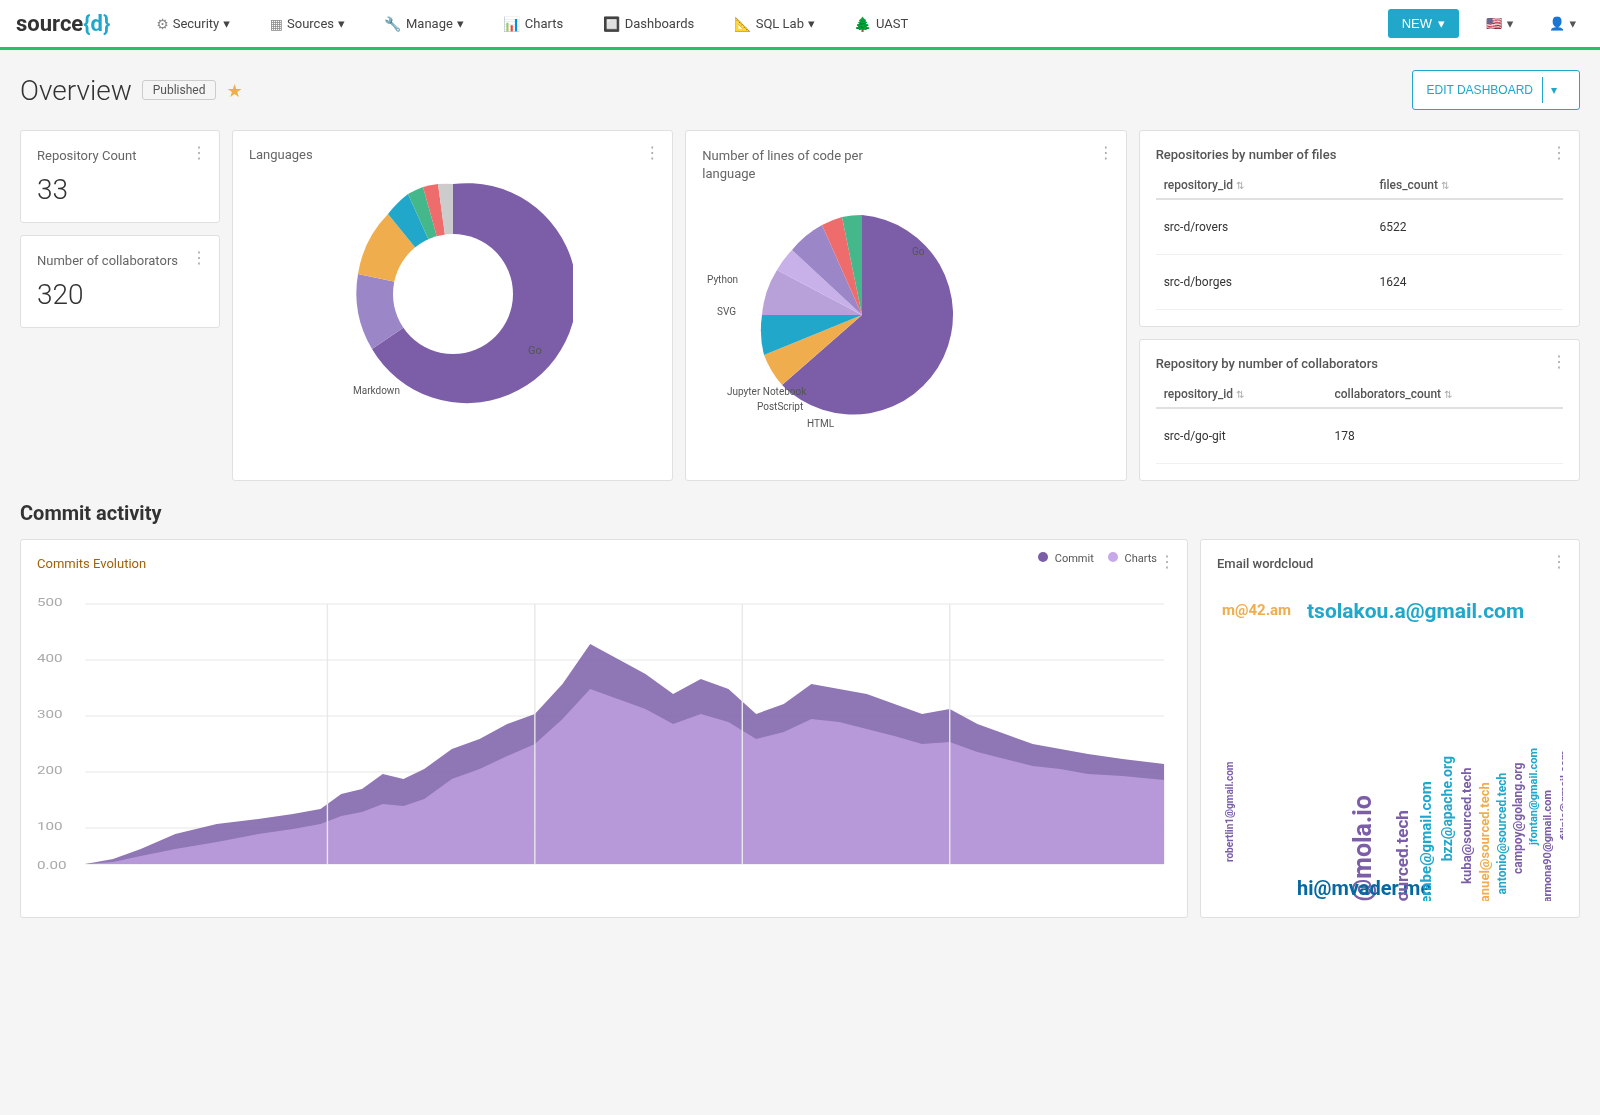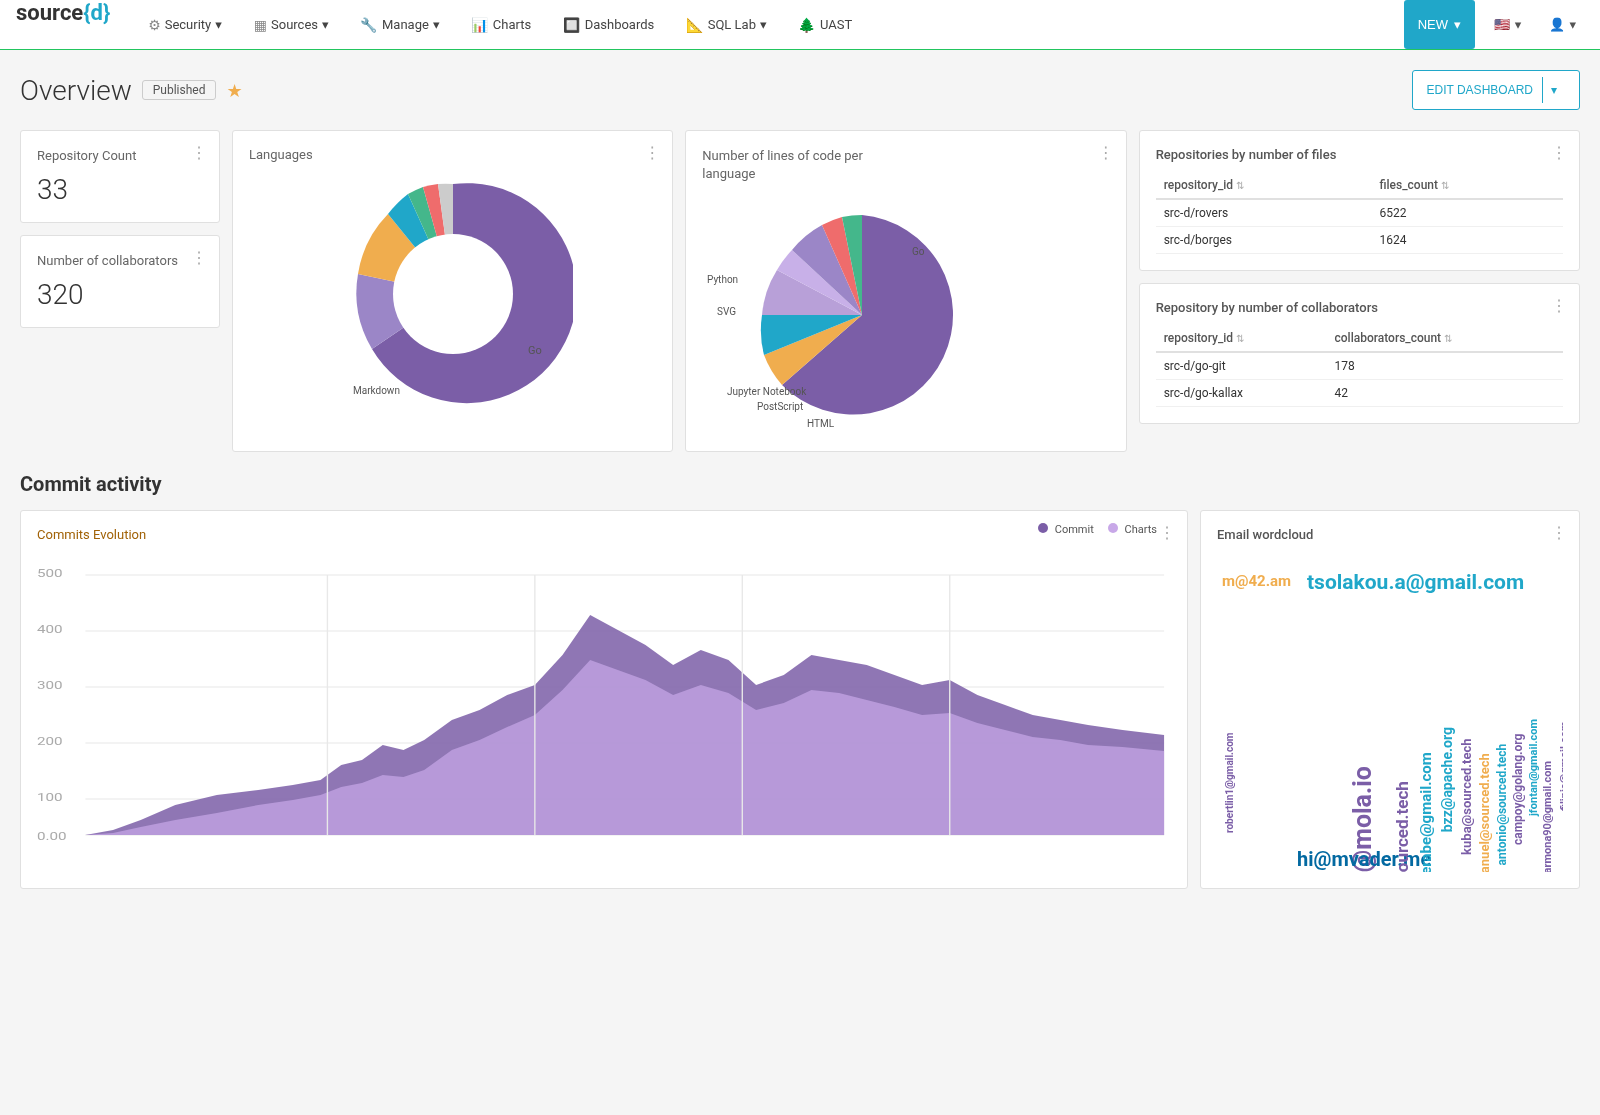--- a/index.html
+++ b/index.html
@@ -1,25 +1,26 @@
 <!DOCTYPE html>
 <html><head>
   <meta charset="utf-8">
   <style>
     * { box-sizing: border-box; margin: 0; padding: 0; }
     body { font-family: -apple-system, BlinkMacSystemFont, 'Segoe UI', Roboto, sans-serif; background: #f5f5f5; color: #333; font-size: 13px; }
 
     
     .navbar {
       background: #fff;
-      border-bottom: 1px solid #22c55e;
+      border-bottom: 3px solid #22c55e;
       height: 50px;
       display: flex;
+      align-items: center;
       padding: 0 16px;
-      gap: 12px;
+      gap: 20px;
     }
     .logo {
       font-size: 22px;
       font-weight: bold;
       color: #333;
       margin-right: 16px;
     }
     .logo span { color: #20a7c9; }
     .nav-item {
       display: flex;
@@ -193,21 +194,21 @@
     .data-table th {
       text-align: left;
       padding: 6px 8px;
       border-bottom: 2px solid #e0e0e0;
       color: #555;
       font-weight: 500;
       cursor: pointer;
     }
     .data-table th .sort-icon { color: #aaa; font-size: 10px; }
     .data-table td {
-      padding: 6px 8px;
+      padding: 20px 8px;
       border-bottom: 1px solid #f0f0f0;
       color: #333;
     }
 
     .right-col {
       display: flex;
       flex-direction: column;
       gap: 12px;
     }
 
@@ -472,24 +473,20 @@
                 <span>collaborators_count</span>
                 <span class="sort-icon"> ⇅</span>
               </th>
             </tr>
           </thead>
           <tbody>
             <tr class="table-row">
               <td>src-d/go-git</td>
               <td>178</td>
             </tr>
-            <tr class="table-row">
-              <td>src-d/go-kallax</td>
-              <td>42</td>
-            </tr>
           </tbody>
         </table>
       </div>
     </div>
   </div>
 
   <div class="section-title">Commit activity</div>
 
   <div class="bottom-grid">
 

